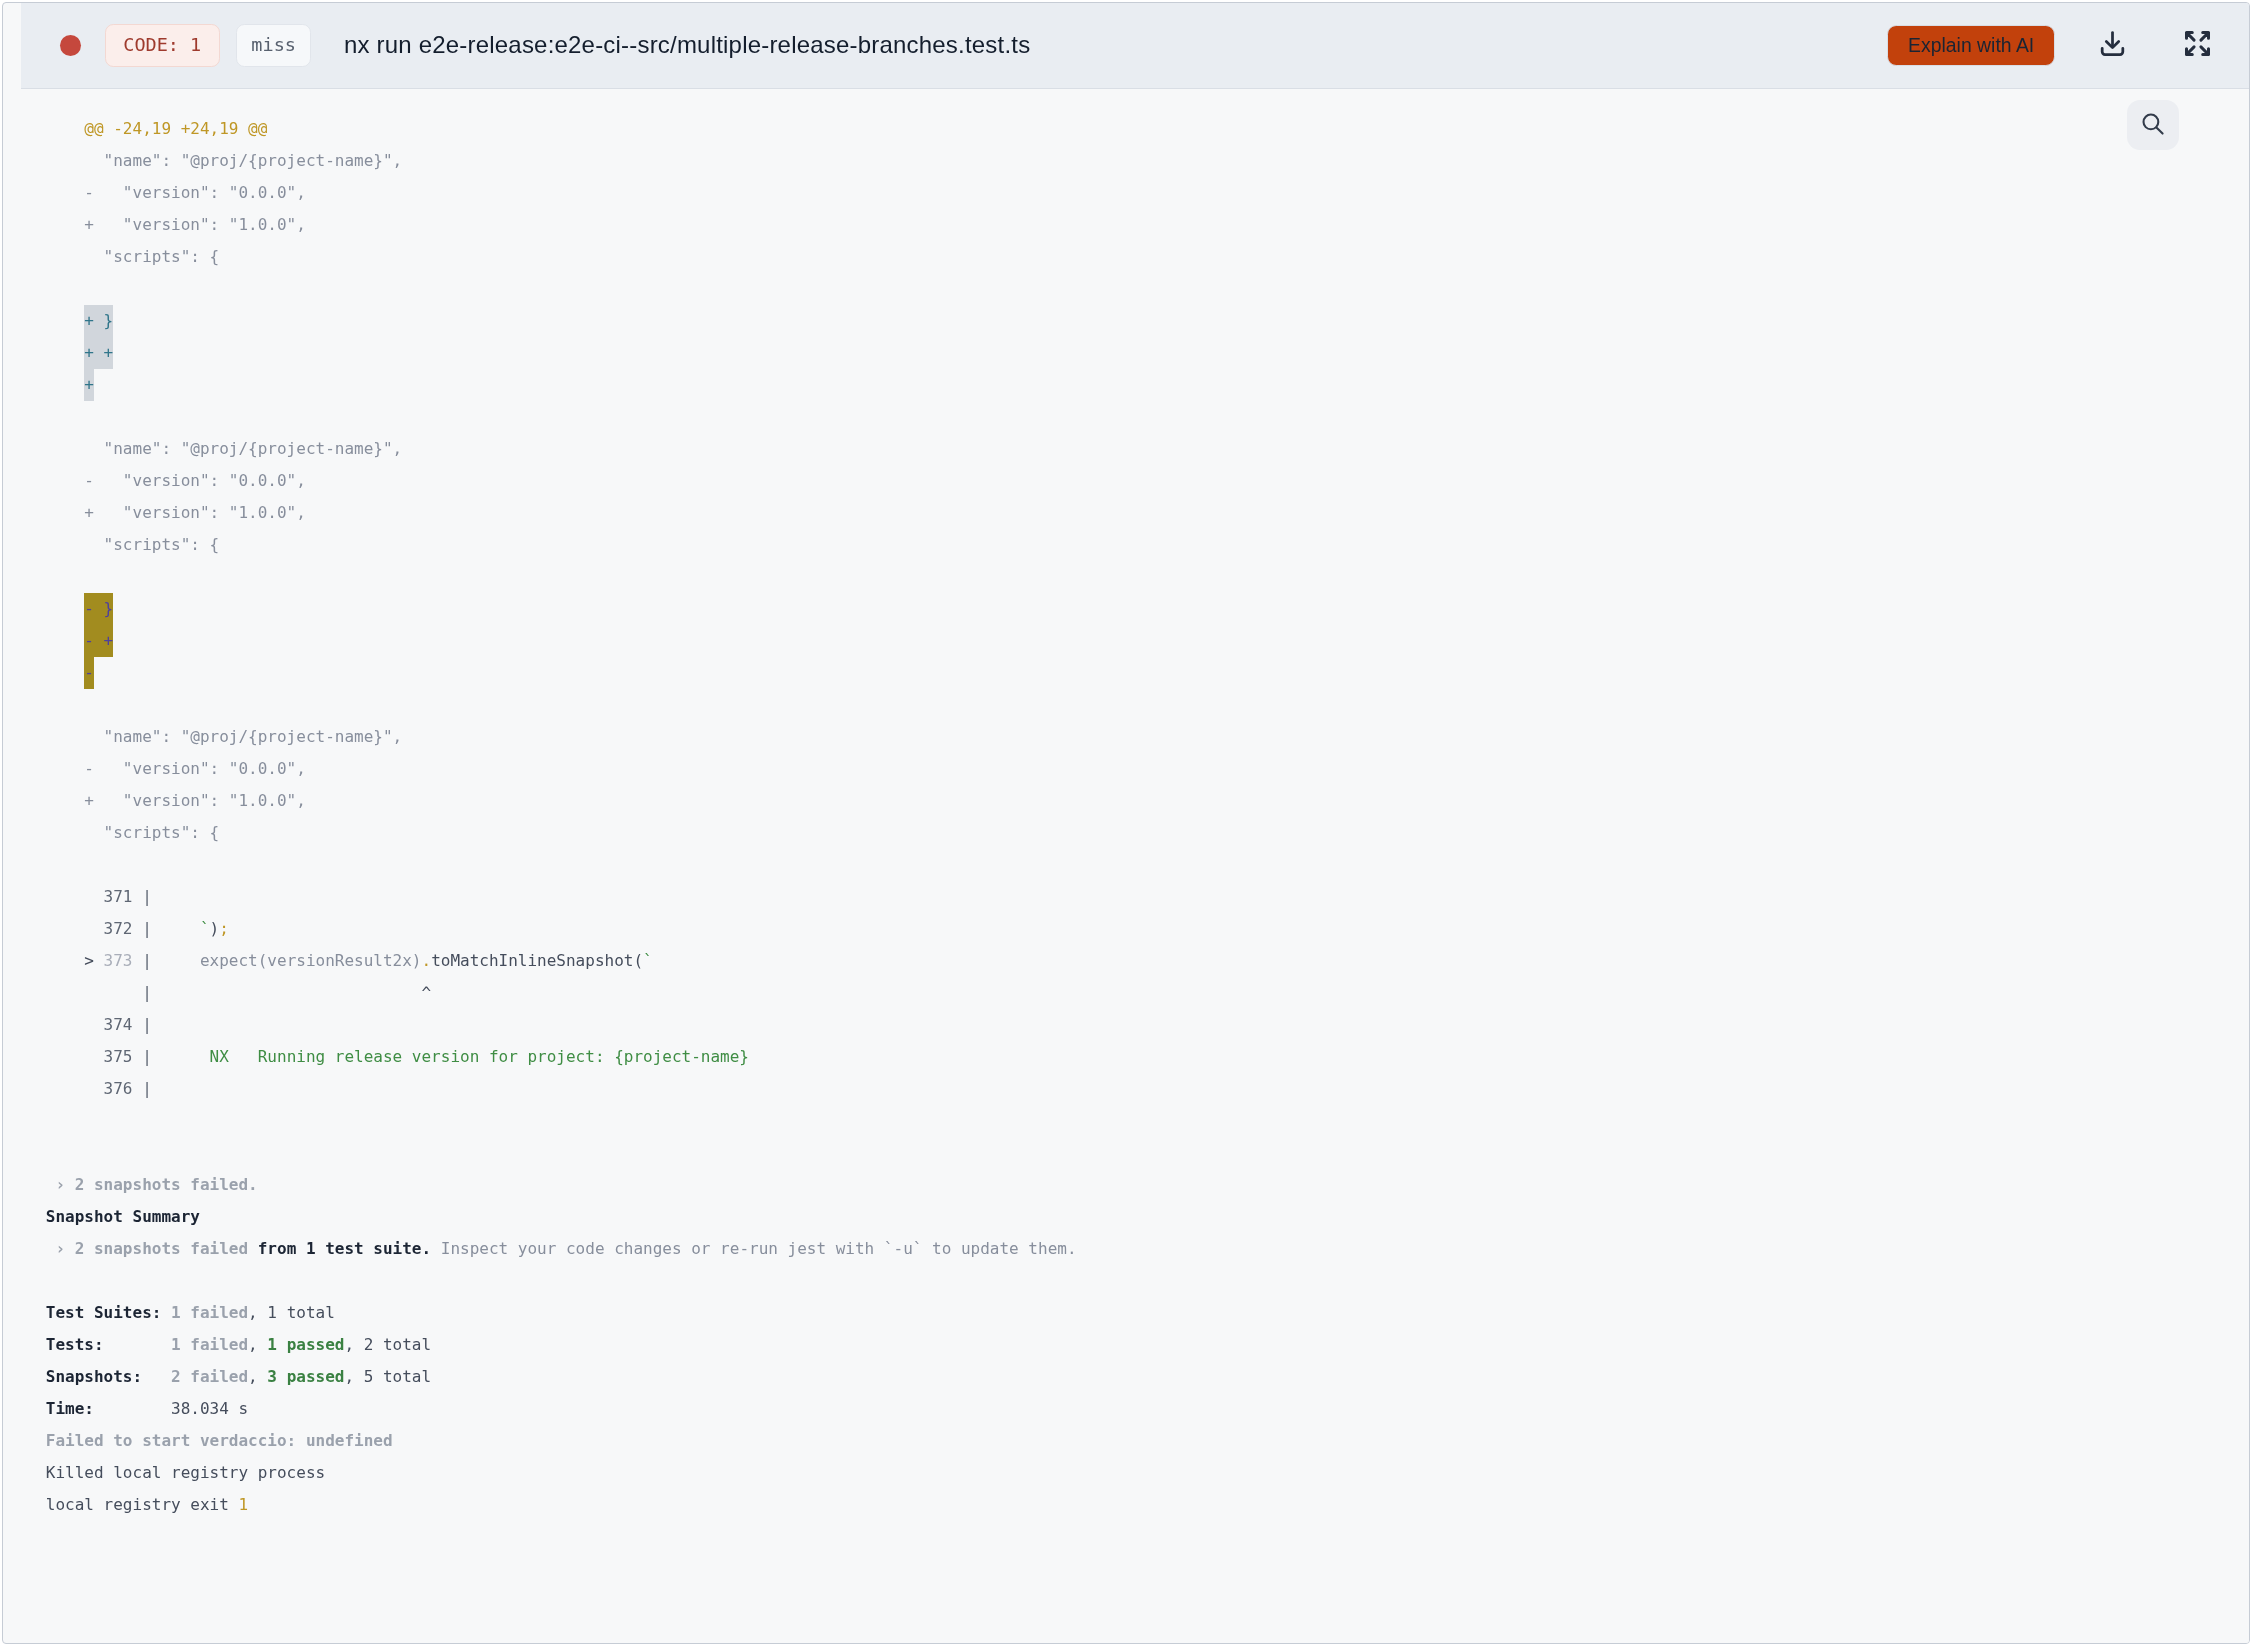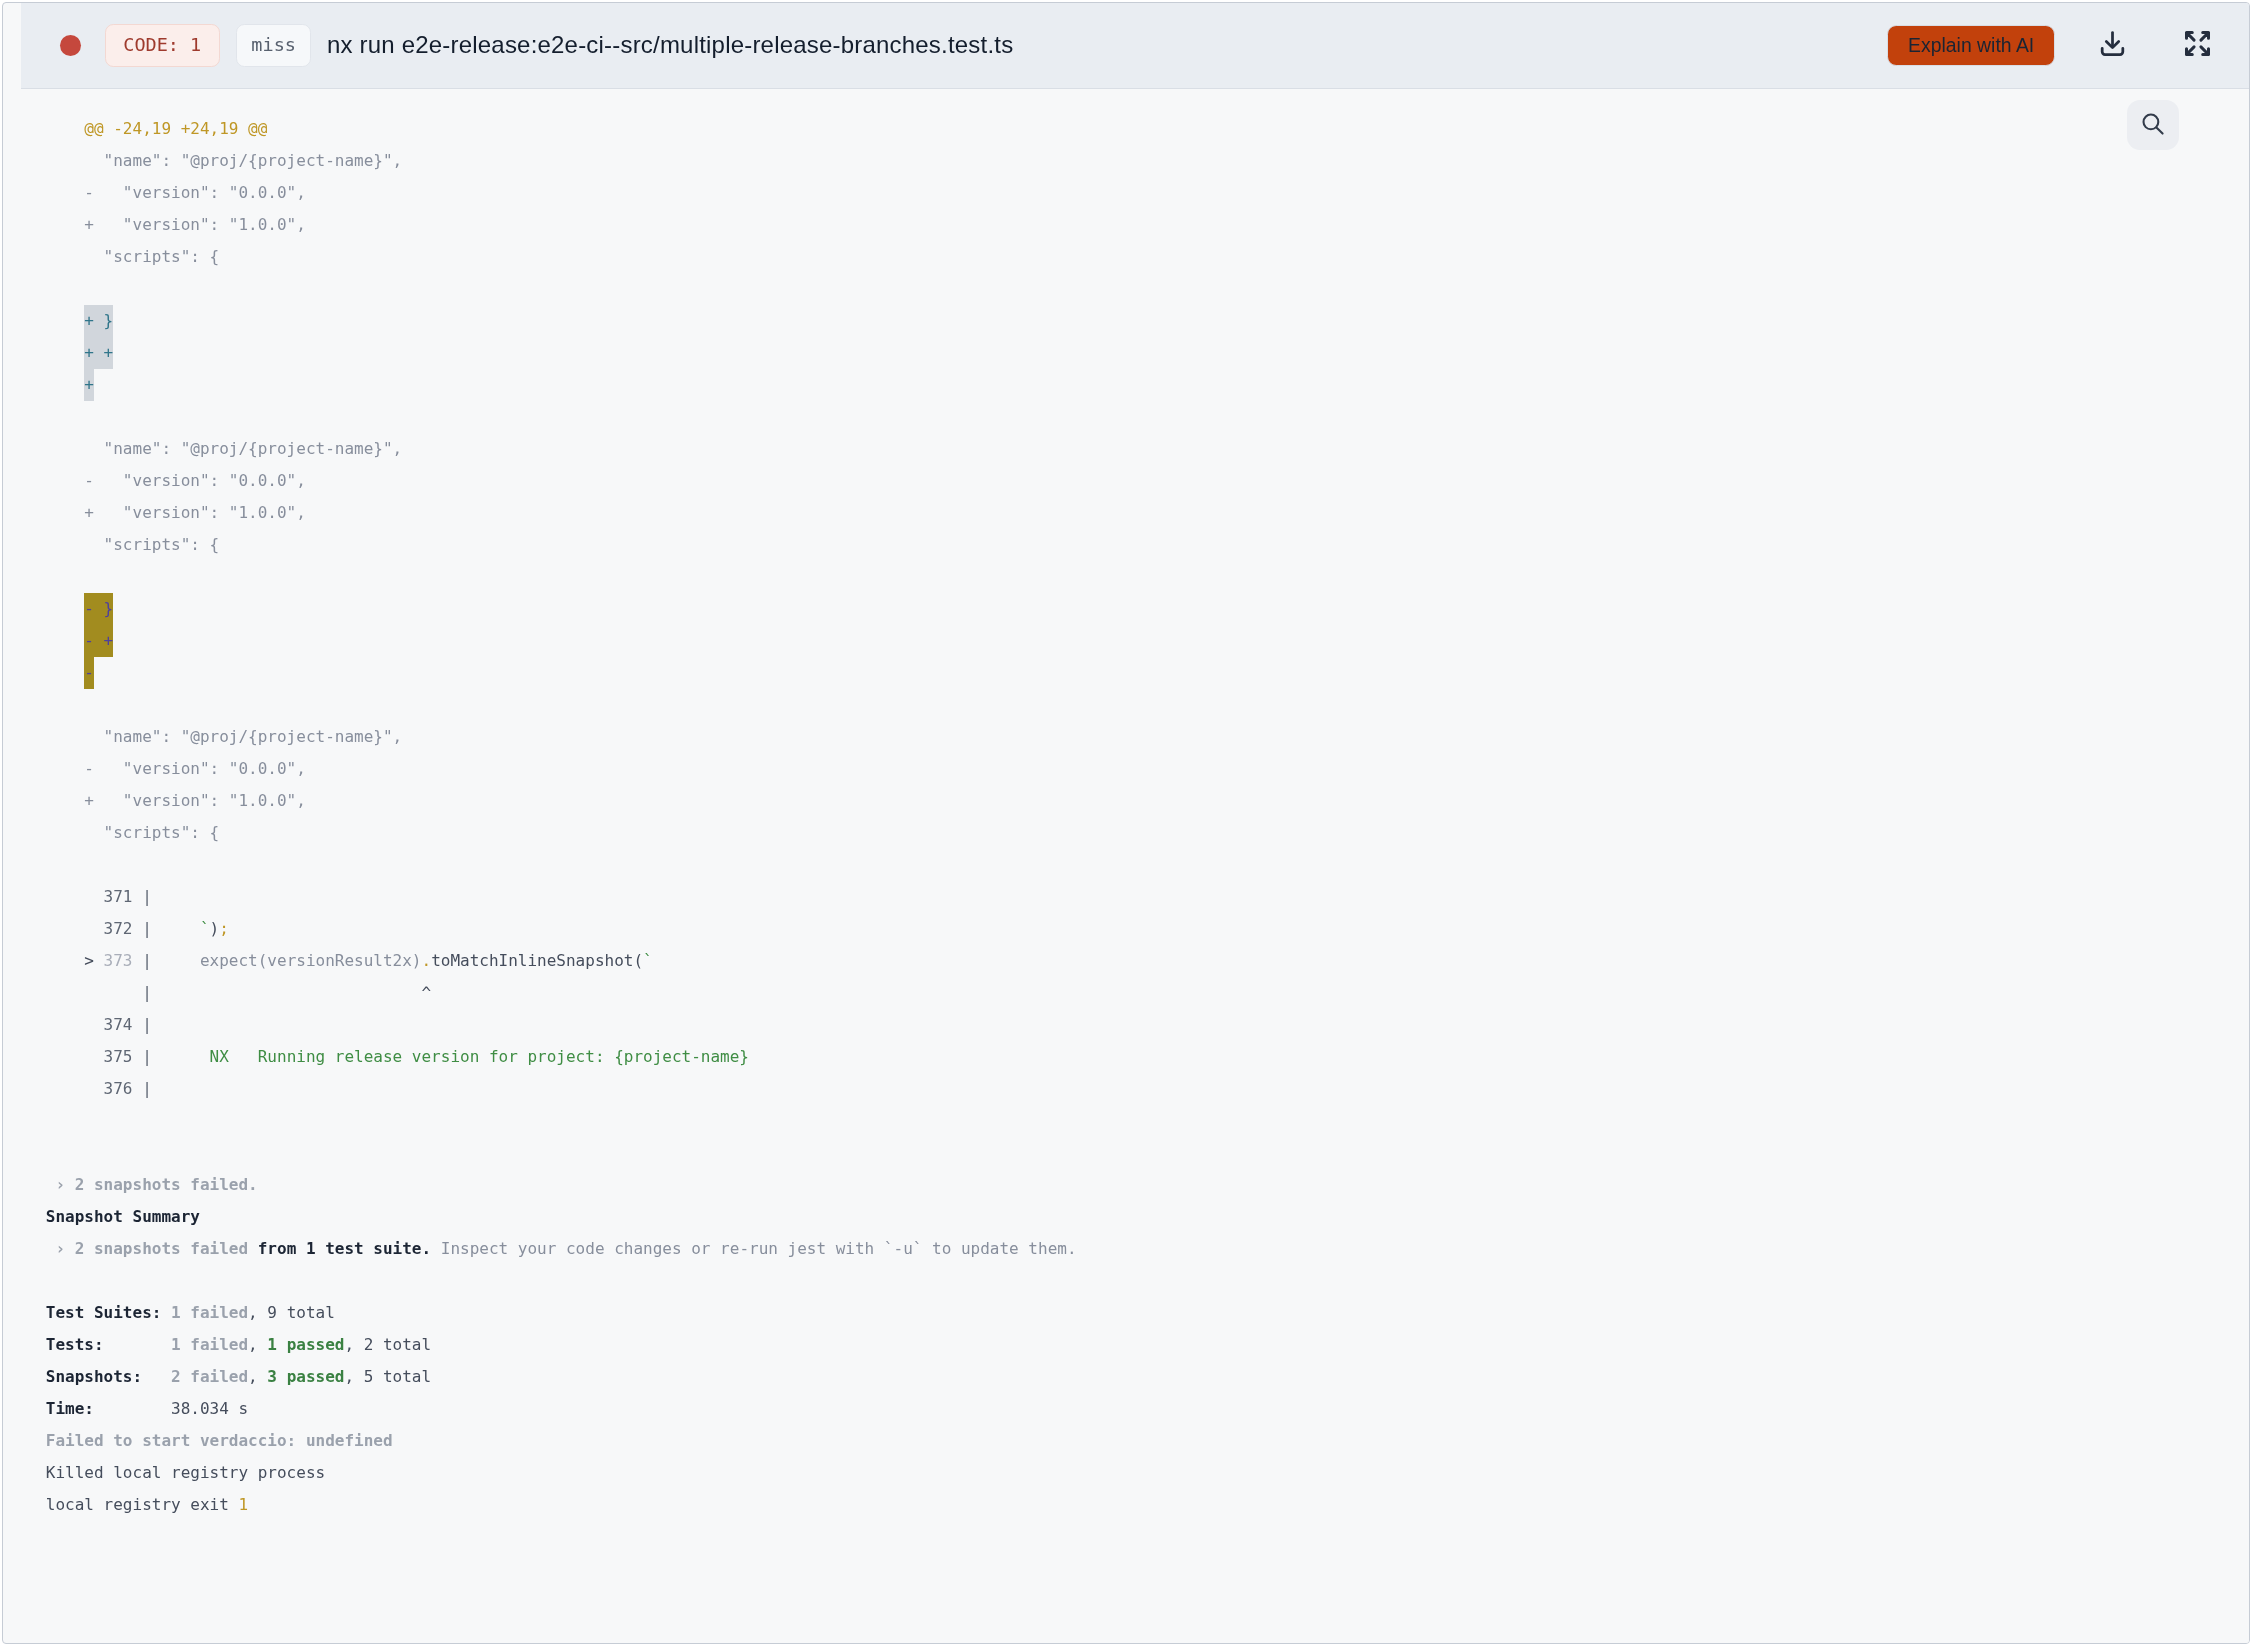--- a/index.html
+++ b/index.html
@@ -32,21 +32,21 @@
   }
   .badge.code {
     margin-left:24px; padding:11px 17.5px;
     background:var(--code-badge-bg); border-color:var(--code-badge-border); color:var(--code-badge-text);
   }
   .badge.miss {
     margin-left:16.6px; padding:11px 14px;
     background:var(--miss-badge-bg); border-color:var(--miss-badge-border); color:var(--miss-badge-text);
   }
   .title {
-    margin-left:16px;
+    margin-left:33px;
     font-size:24px; font-weight:500; color:var(--title-text);
     letter-spacing:0.2px; white-space:nowrap;
   }
   .spacer { flex:1; }
   .explain {
     font-family:"Liberation Sans", sans-serif;
     font-size:19.4px; font-weight:500; color:#1b2433;
     background:#c2410c; border:1.8px solid #d8dde5; border-radius:9.2px;
     padding:8.3px 20px; margin-right:41px; cursor:pointer; white-space:nowrap;
   }
@@ -164,21 +164,21 @@
         <div class="tline"><span class="num">          |</span><span class="d">                            ^</span></div>
         <div class="tline"><span class="num">      374 |</span></div>
         <div class="tline"><span class="num">      375 |</span><span class="grn">      NX   Running release version for project: {project-name}</span></div>
         <div class="tline"><span class="num">      376 |</span></div>
         <div class="tline"> </div>
         <div class="tline"> </div>
         <div class="tline"><span class="bg"> › 2 snapshots failed.</span></div>
         <div class="tline"><span class="bd">Snapshot Summary</span></div>
         <div class="tline"><span class="bg"> › 2 snapshots failed</span><span class="bd"> from 1 test suite.</span><span class="g"> Inspect your code changes or re-run jest with `-u` to update them.</span></div>
         <div class="tline"> </div>
-        <div class="tline"><span class="bd">Test Suites: </span><span class="bg">1 failed</span><span class="d">, 9 total</span></div>
+        <div class="tline"><span class="bd">Test Suites: </span><span class="bg">1 failed</span><span class="d">, 1 total</span></div>
         <div class="tline"><span class="bd">Tests:       </span><span class="bg">1 failed</span><span class="d">, </span><span class="bgrn">1 passed</span><span class="d">, 2 total</span></div>
         <div class="tline"><span class="bd">Snapshots:   </span><span class="bg">2 failed</span><span class="d">, </span><span class="bgrn">3 passed</span><span class="d">, 5 total</span></div>
         <div class="tline"><span class="bd">Time:        </span><span class="d">38.034 s</span></div>
         <div class="tline"><span class="bg">Failed to start verdaccio: undefined</span></div>
         <div class="tline"><span class="d">Killed local registry process</span></div>
         <div class="tline"><span class="d">local registry exit </span><span class="y">1</span></div>
       </div>
   </div>
 
 </div>

